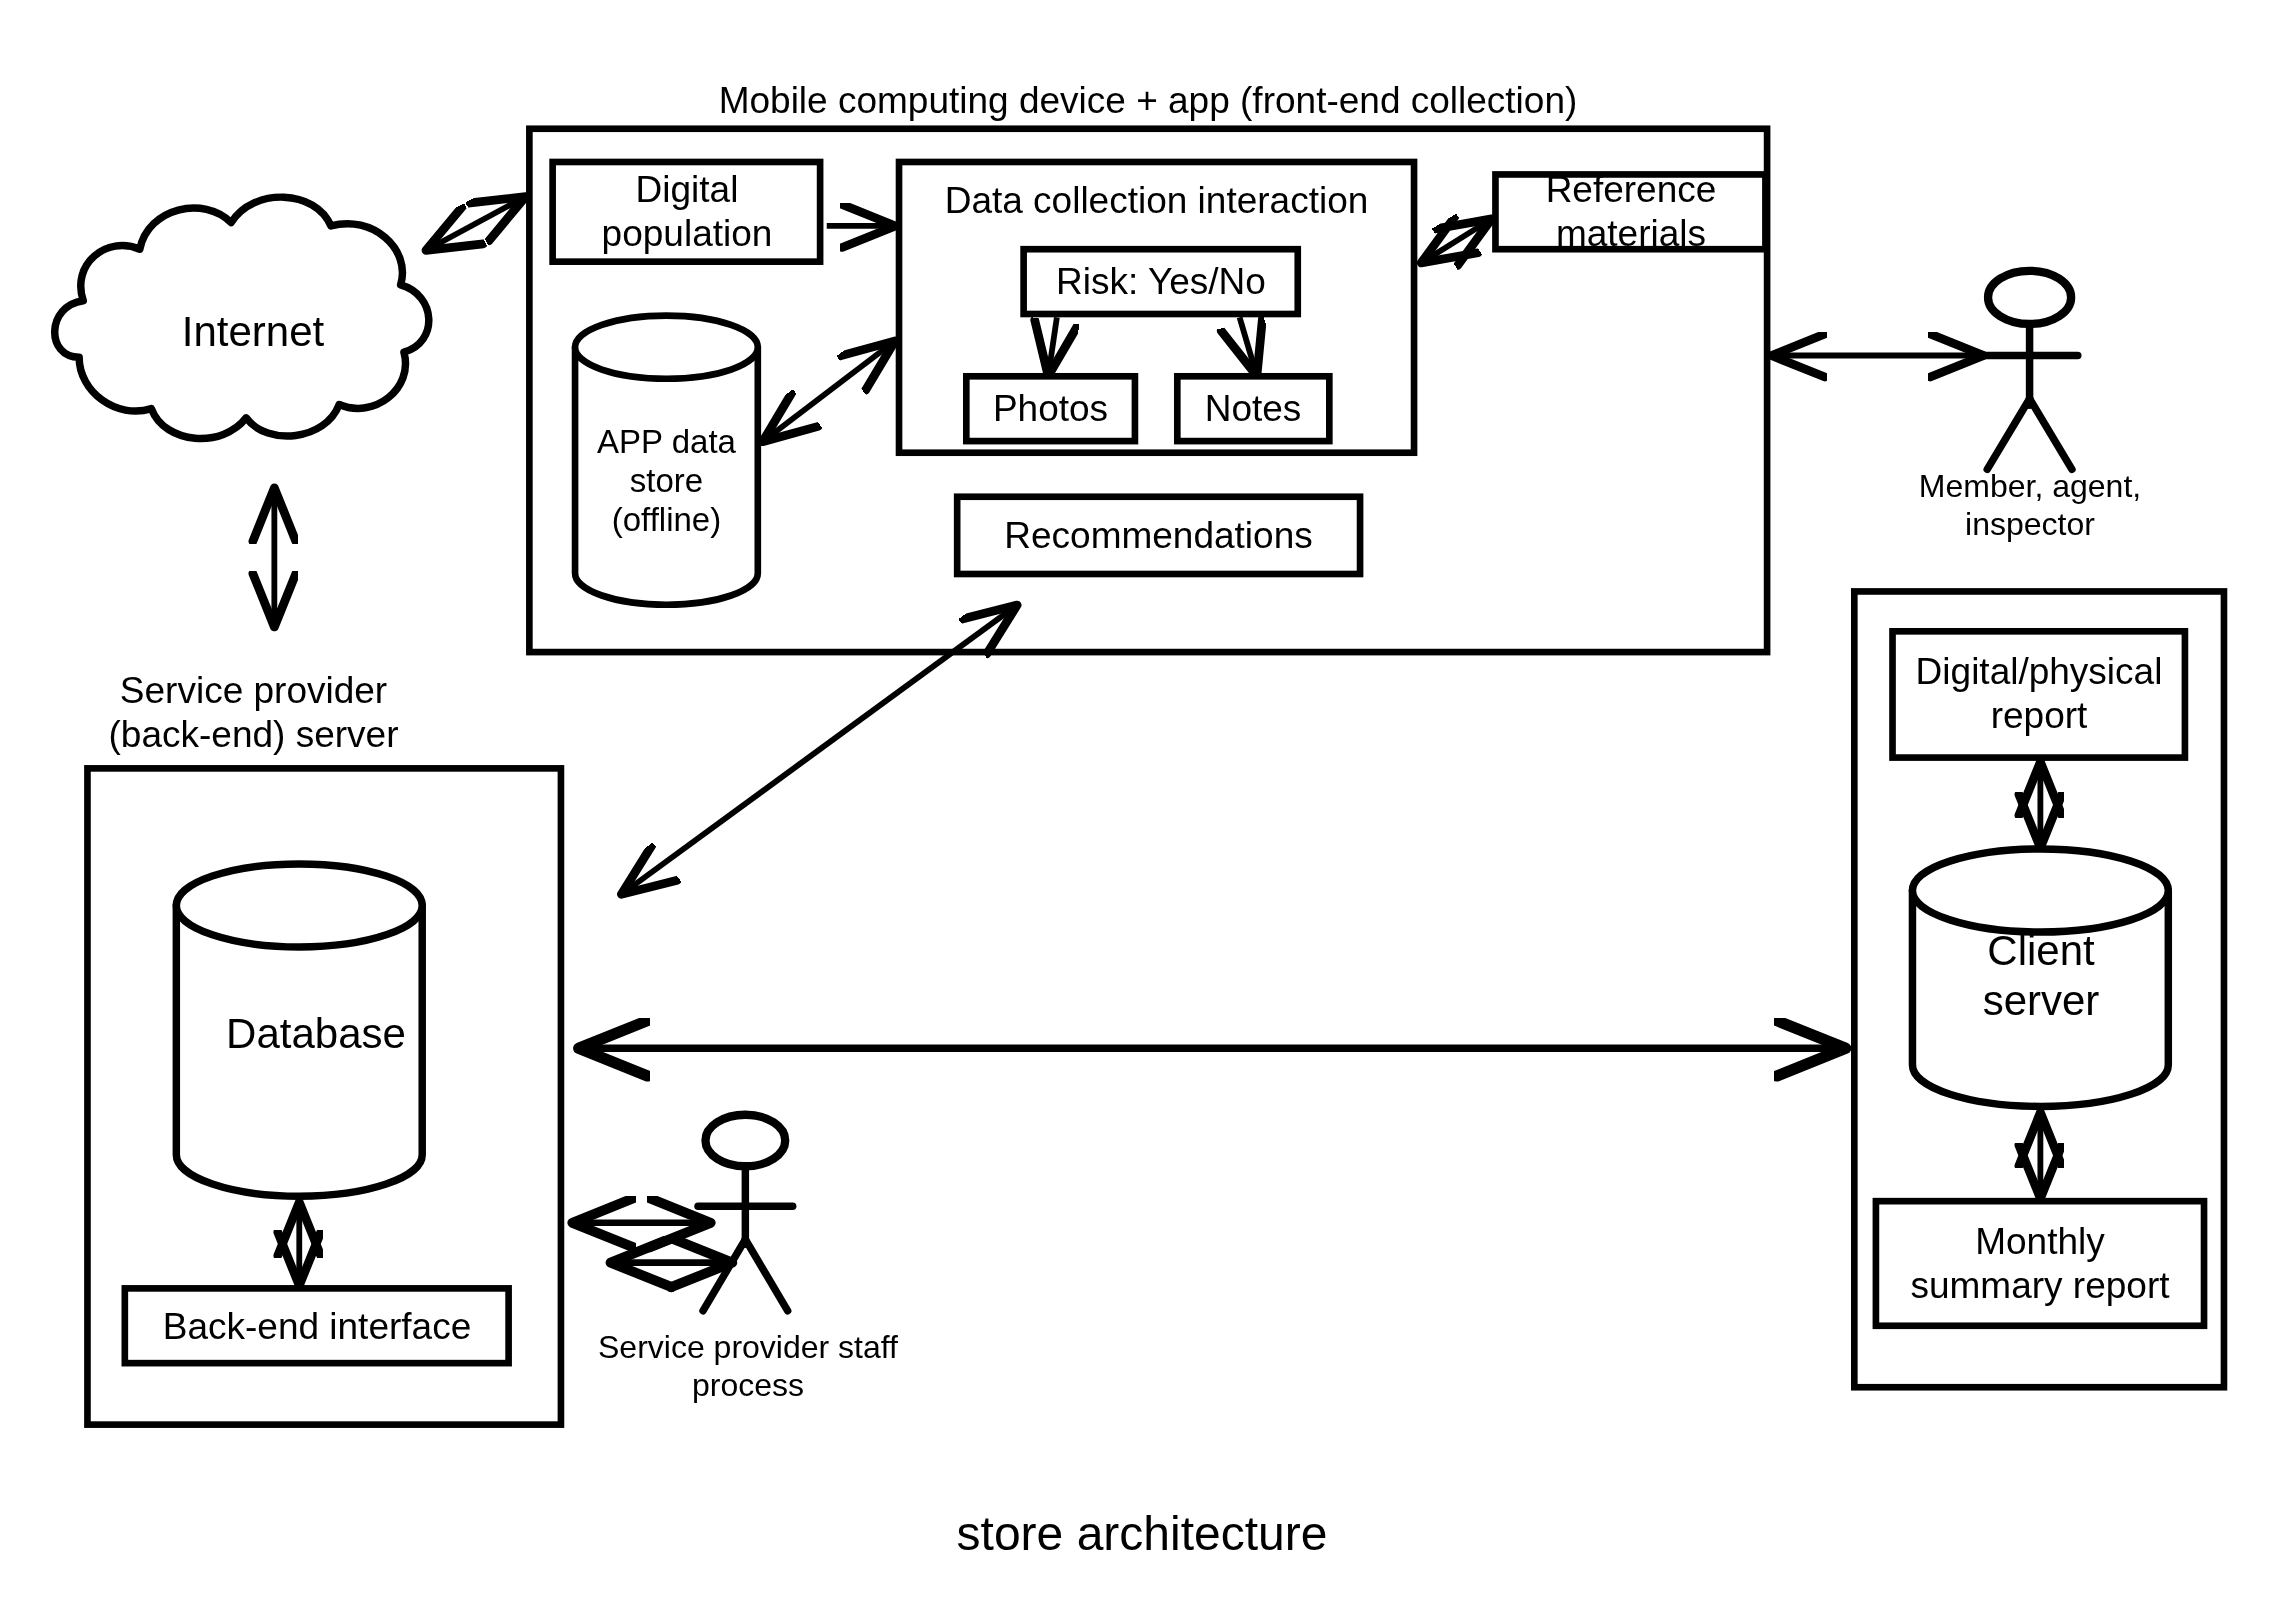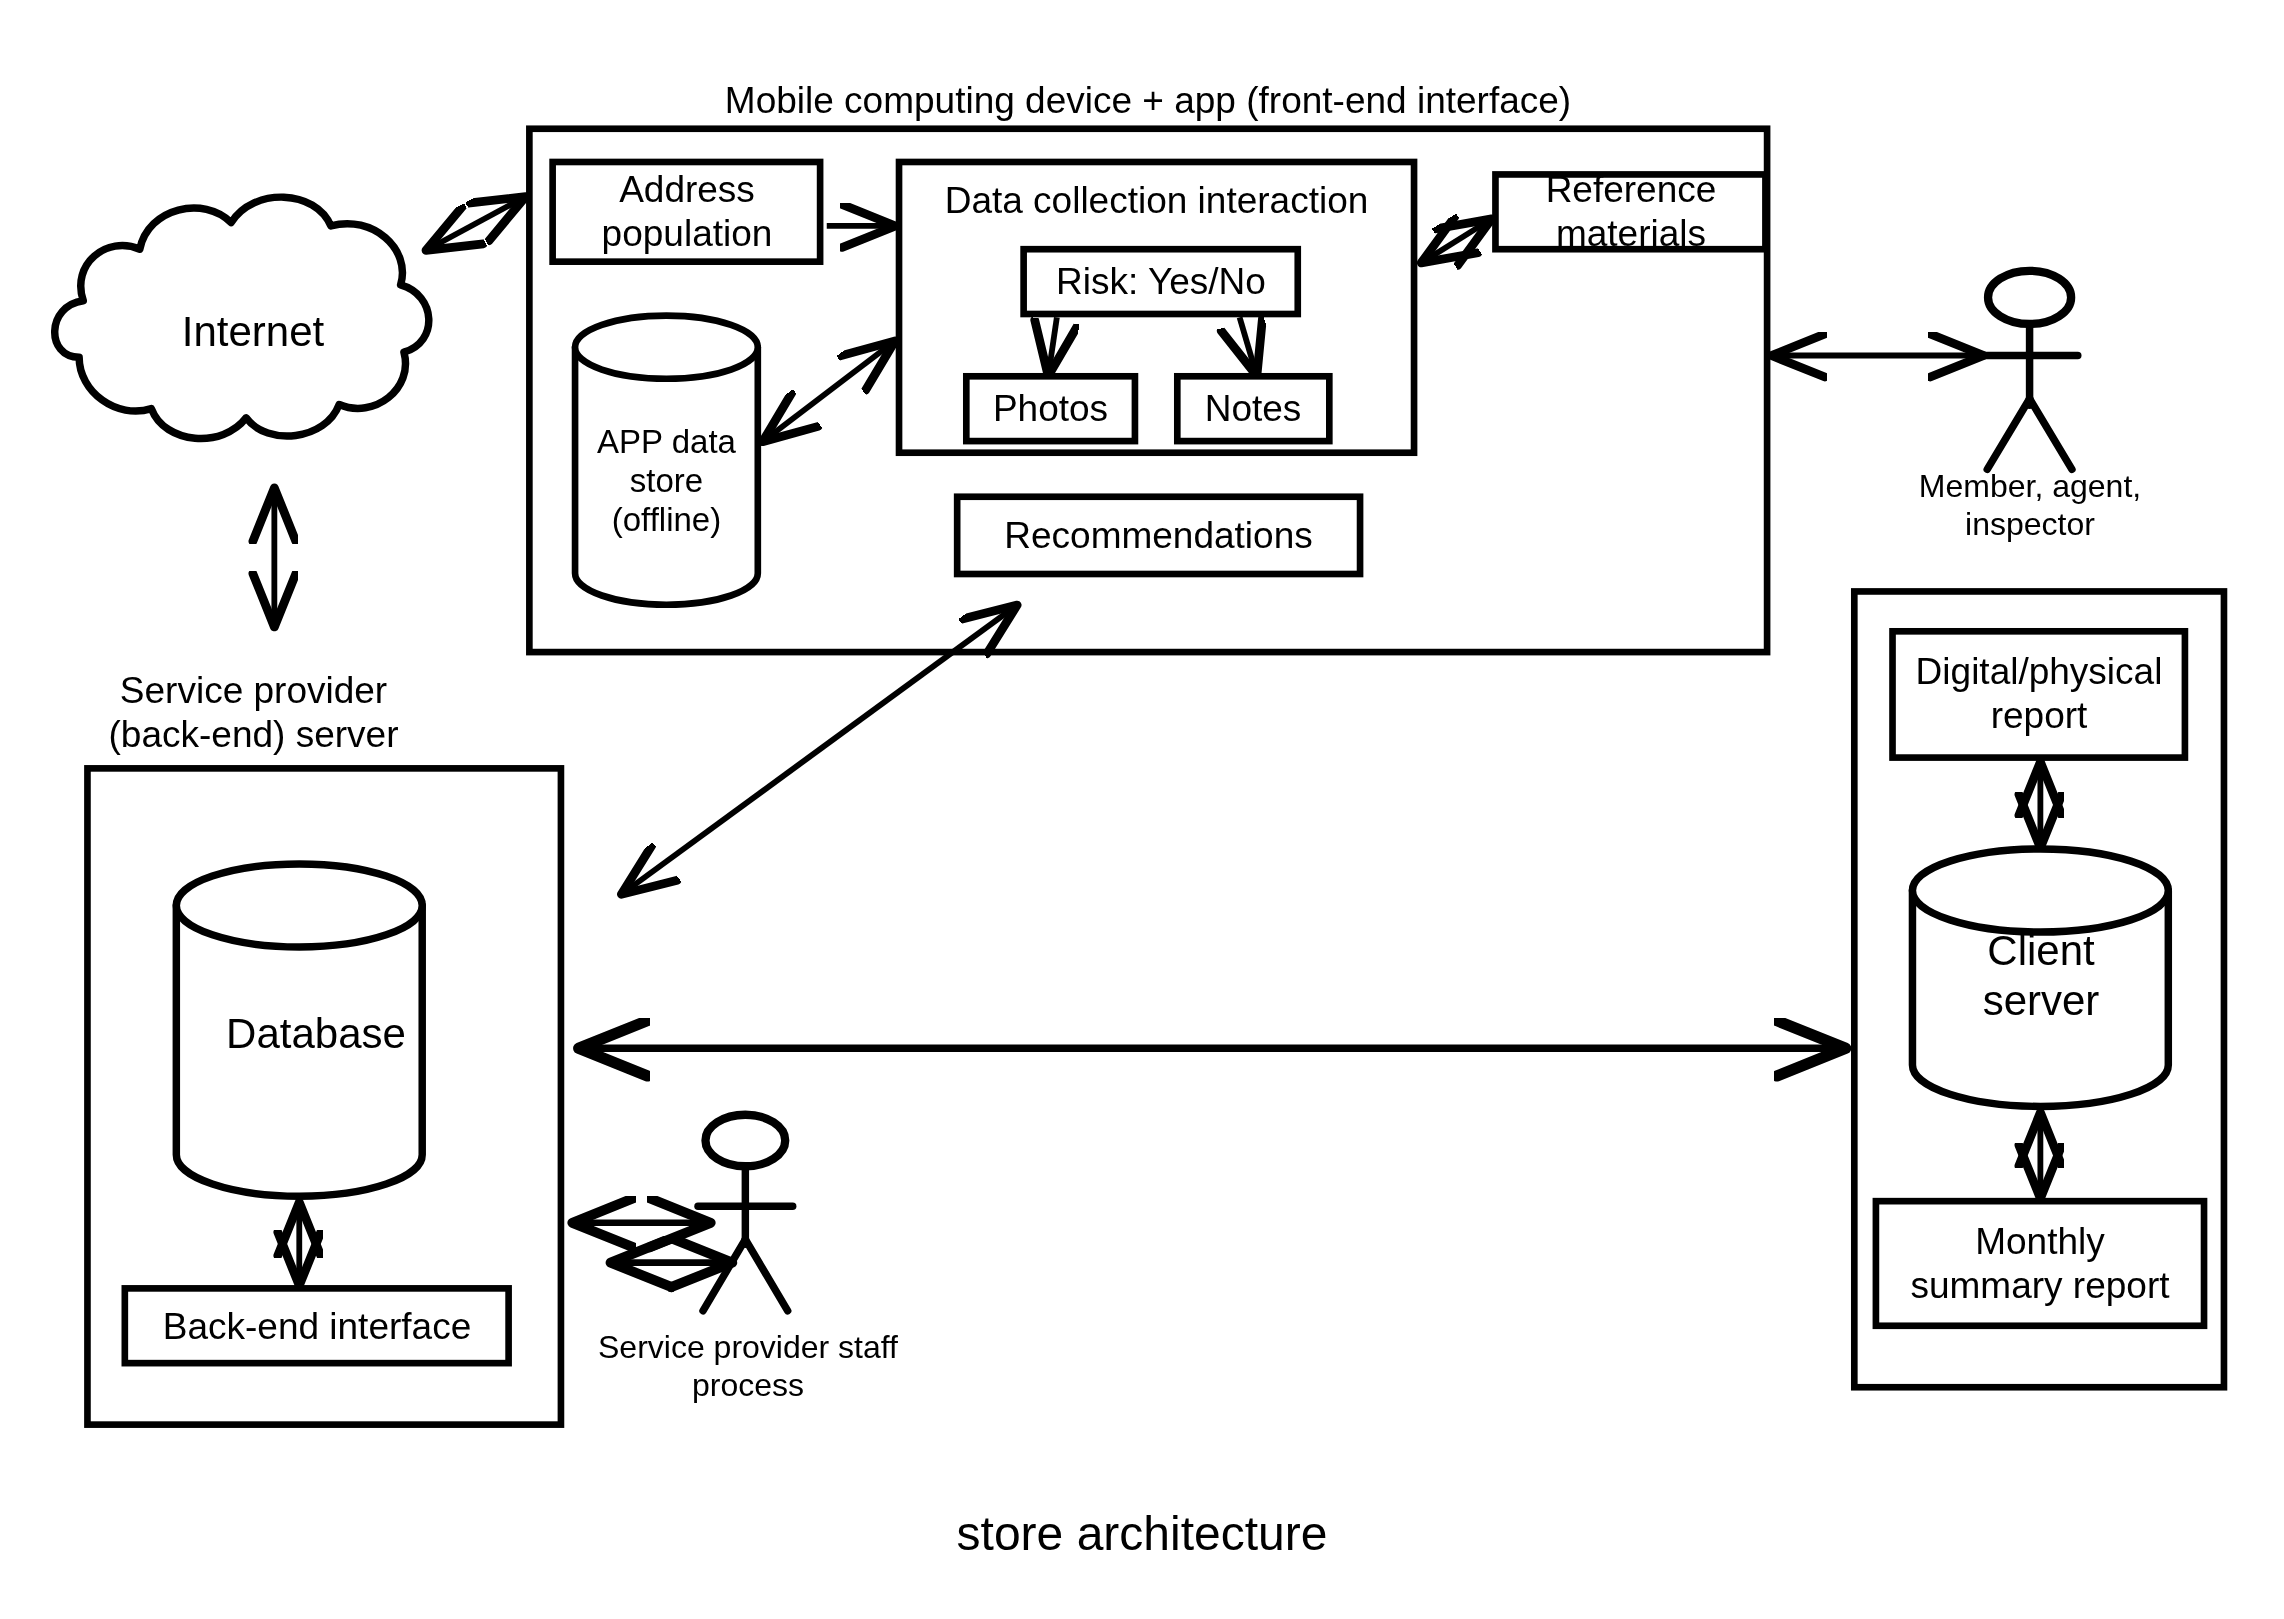--- a/index.html
+++ b/index.html
@@ -156,25 +156,25 @@
     <g>
       <path d="M 2302 1072 L 2302 1282 A 154 50 0 0 0 2610 1282 L 2610 1072 Z" fill="#ffffff" stroke="#000" stroke-width="9" stroke-linejoin="round"></path>
       <ellipse cx="2456" cy="1072" rx="154" ry="50" fill="#ffffff" stroke="#000" stroke-width="9"></ellipse>
     </g>
 
     <line x1="2456" y1="1342" x2="2456" y2="1440" stroke="#000" stroke-width="7" marker-start="url(#ah-start)" marker-end="url(#ah)"></line>
 
     <rect x="2258" y="1446" width="395" height="150" fill="#fff" stroke="#000" stroke-width="8"></rect>
   </svg>
 
-  <div class="lbl t-hdr" style="left:529px; top:79px; width:1238px;">Mobile computing device + app (front-end interface)</div>
+  <div class="lbl t-hdr" style="left:529px; top:79px; width:1238px;">Mobile computing device + app (front-end collection)</div>
 
   <div class="lbl t-big" style="left:112px; top:307px; width:282px;">Internet</div>
 
-  <div class="lbl boxlabel t-box" style="left:553px; top:162px; width:268px; height:100px;">Address
+  <div class="lbl boxlabel t-box" style="left:553px; top:162px; width:268px; height:100px;">Digital
 population</div>
 
   <div class="lbl t-box" style="left:907px; top:179px; width:499px;">Data collection interaction</div>
 
   <div class="lbl boxlabel t-box" style="left:1024px; top:249px; width:274px; height:65px;">Risk: Yes/No</div>
 
   <div class="lbl boxlabel t-box" style="left:966px; top:376px; width:169px; height:65px;">Photos</div>
 
   <div class="lbl boxlabel t-box" style="left:1177px; top:376px; width:152px; height:65px;">Notes</div>
 

